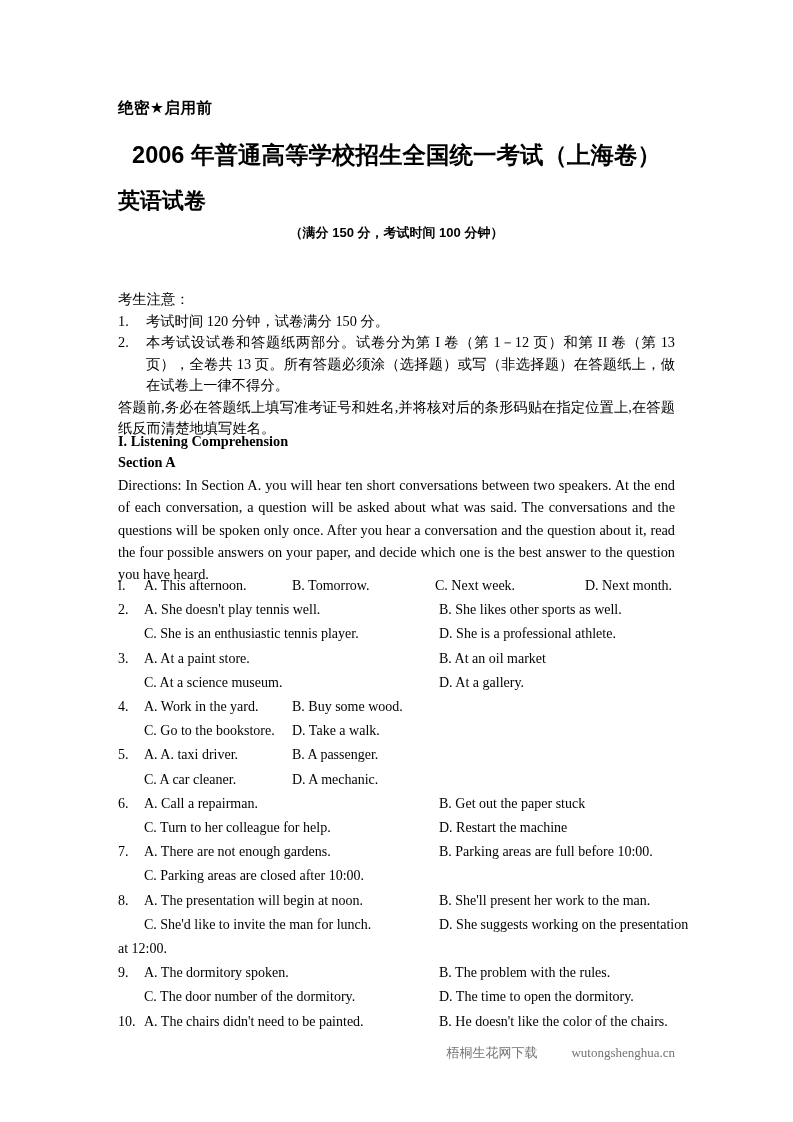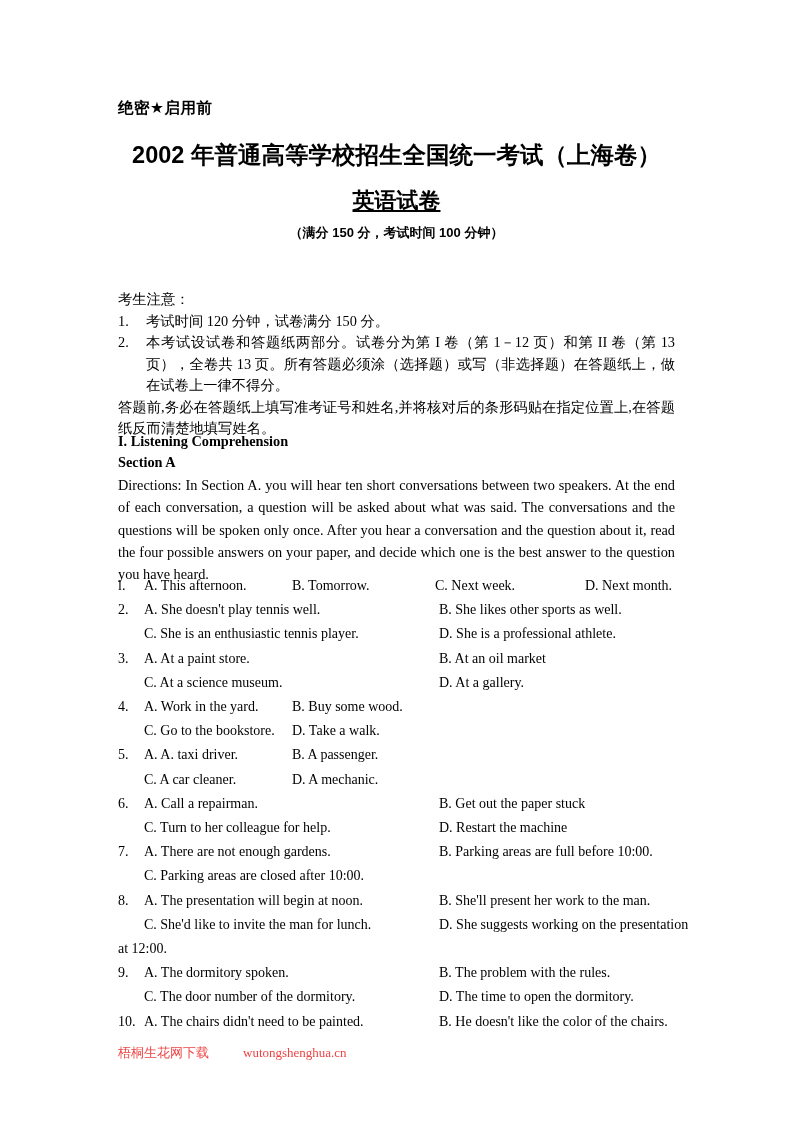--- a/index.html
+++ b/index.html
@@ -44,25 +44,23 @@
     font-weight: bold;
     font-size: 23.5px;
     letter-spacing: 0px;
     white-space: nowrap;
   }
   .doc-subtitle {
     position: absolute;
     top: 186px;
     left: 0;
     width: 557px;
-    text-align: center;
     font-family: "Liberation Sans", "DejaVu Sans", sans-serif;
     font-weight: bold;
     font-size: 22px;
-    text-decoration: underline;
   }
   .doc-scoreline {
     position: absolute;
     top: 224px;
     left: 0;
     width: 557px;
     text-align: center;
     font-family: Liberation Sans, sans-serif;
     font-weight: bold;
     font-size: 13px;
@@ -167,38 +165,38 @@
     margin-left: 0px;
     white-space: nowrap;
   }
 
   
   .footer {
     position: absolute;
     top: 1044px;
     left: 0;
     width: 557px;
-    text-align: left;
-    color: #ef4444;
+    text-align: right;
+    color: #737373;
     font-size: 13px;
     font-family: "Liberation Serif", "DejaVu Serif", serif;
   }
   .footer-site {
     display: inline-block;
     margin-left: 34px;
   }
 </style>
 </head>
 <body>
 
 <div class="page">
 
   <div class="secret-line">绝密★启用前</div>
 
-  <div class="doc-title">2002 年普通高等学校招生全国统一考试（上海卷）</div>
+  <div class="doc-title">2006 年普通高等学校招生全国统一考试（上海卷）</div>
 
   <div class="doc-subtitle">英语试卷</div>
 
   <div class="doc-scoreline">（满分 150 分，考试时间 100 分钟）</div>
 
   <div class="notes">
     <p class="notes-title">考生注意：</p>
     <div class="note-item">
       <span class="note-num">1.</span>
       <span class="note-text">考试时间 120 分钟，试卷满分 150 分。</span>

